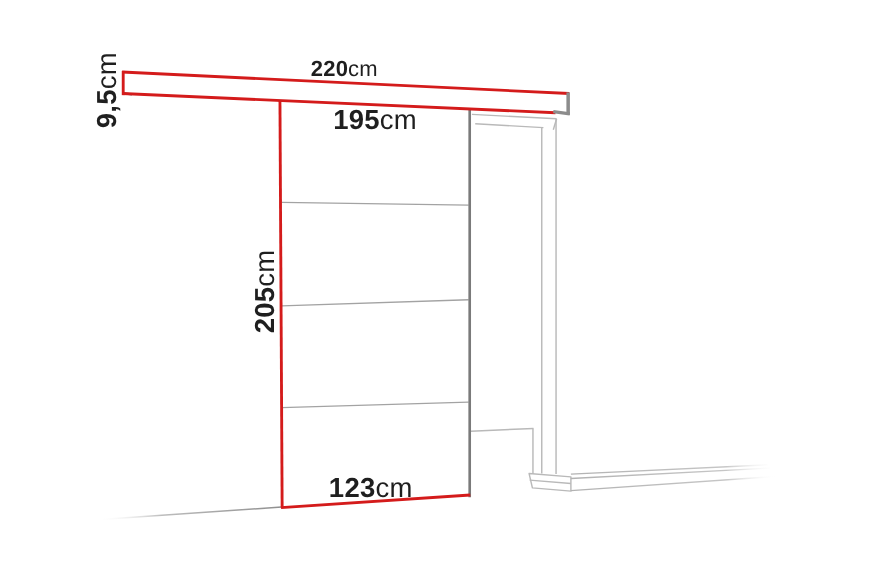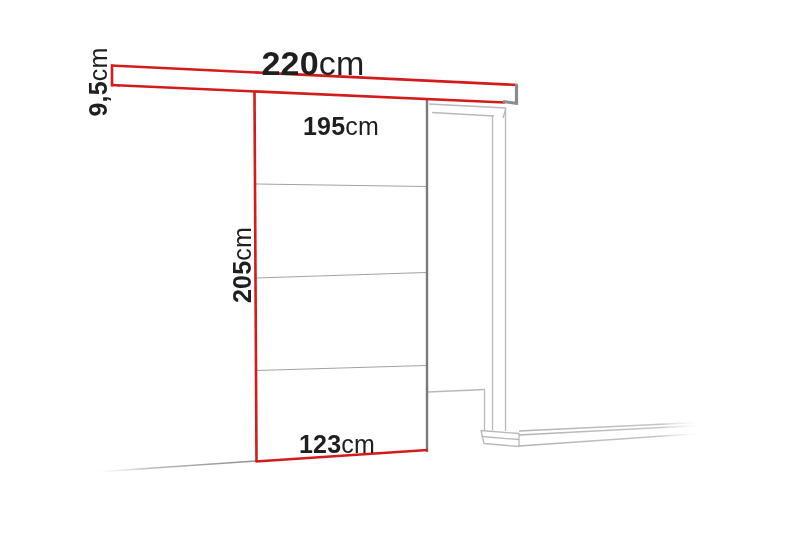--- a/index.html
+++ b/index.html
@@ -18,22 +18,22 @@
   .stage{position:relative;width:800px;height:533px;background:var(--bg);}
   .stage svg{position:absolute;left:0;top:0;}
   .dim{
     position:absolute;white-space:nowrap;color:var(--text);
     font-size:25px;line-height:1;letter-spacing:0.2px;
     transform:translate(-50%,-50%);
   }
   .dim .num{font-weight:700;}
   .dim .unit{font-weight:400;}
   .dim.rot{transform:translate(-50%,-50%) rotate(-90deg);}
-  .dim-rail-length{left:313px;top:63px;font-size:34px;}
-  .dim-top-width{left:341px;top:110px;margin-top:16px;}
+  .dim-rail-length{left:313px;top:63px;font-size:20px;}
+  .dim-top-width{left:341px;top:110px;}
   .dim-door-width{left:337px;top:444px;}
   .dim-door-height{left:242px;top:265px;}
   .dim-rail-height{left:98px;top:82px;}
 </style>
 </head>
 <body>
 
 <div class="stage">
 
   <svg width="800" height="533" viewBox="0 0 800 533">

